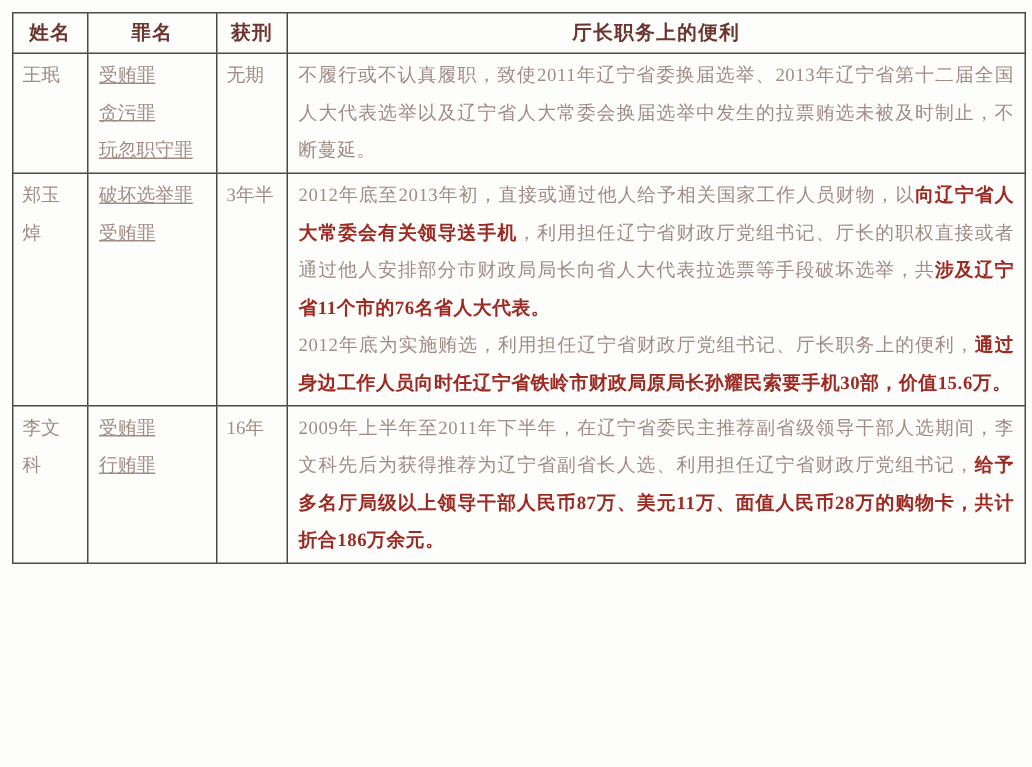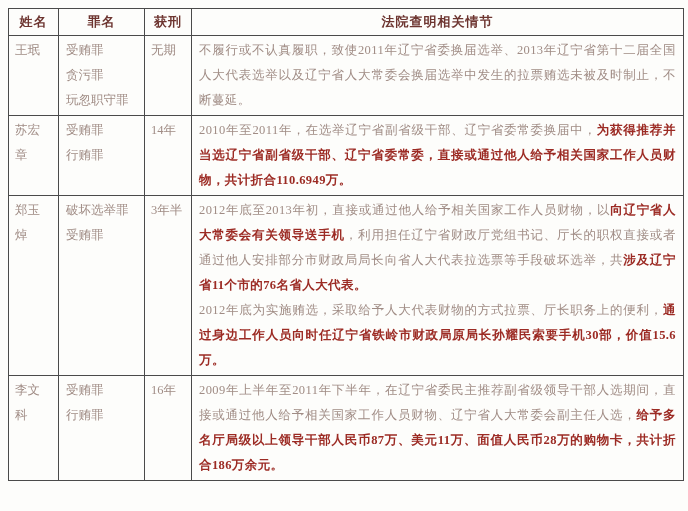--- a/index.html
+++ b/index.html
@@ -50,21 +50,21 @@
   }
   td.details-cell {
     text-align: justify;
     letter-spacing: 0.4px;
     margin-left: 43px;
   }
   td.details-cell p {
     margin: 0;
     text-indent: 0;
   }
-  .charge-line { display: block; }
+  .charge-line { display: block; text-decoration: underline; }
   .em {
     color: #9c2b24;
     font-weight: bold;
   }
 </style>
 </head>
 <body>
 
 <div class="page">
   <table class="court-table">
@@ -72,65 +72,54 @@
       <col class="c-name">
       <col class="c-charges">
       <col class="c-sentence">
       <col class="c-details">
     </colgroup>
     <thead>
       <tr>
         <th>姓名</th>
         <th>罪名</th>
         <th>获刑</th>
-        <th>法院查明相关情节</th>
+        <th>厅长职务上的便利</th>
       </tr>
     </thead>
     <tbody id="table-body">
         <tr>
           <td class="name-cell">王珉</td>
           <td class="charges-cell">
             <span class="charge-line">受贿罪</span>
             <span class="charge-line">贪污罪</span>
             <span class="charge-line">玩忽职守罪</span>
           </td>
           <td class="sentence-cell">无期</td>
           <td class="details-cell">
             <p><span>不履行或不认真履职，致使2011年辽宁省委换届选举、2013年辽宁省第十二届全国人大代表选举以及辽宁省人大常委会换届选举中发生的拉票贿选未被及时制止，不断蔓延。</span></p>
           </td>
         </tr>
         <tr>
-          <td class="name-cell">苏宏章</td>
-          <td class="charges-cell">
-            <span class="charge-line">受贿罪</span>
-            <span class="charge-line">行贿罪</span>
-          </td>
-          <td class="sentence-cell">14年</td>
-          <td class="details-cell">
-            <p><span>2010年至2011年，在选举辽宁省副省级干部、辽宁省委常委换届中，</span><span class="em">为获得推荐并当选辽宁省副省级干部、辽宁省委常委，直接或通过他人给予相关国家工作人员财物，共计折合110.6949万。</span></p>
-          </td>
-        </tr>
-        <tr>
           <td class="name-cell">郑玉焯</td>
           <td class="charges-cell">
             <span class="charge-line">破坏选举罪</span>
             <span class="charge-line">受贿罪</span>
           </td>
           <td class="sentence-cell">3年半</td>
           <td class="details-cell">
             <p><span>2012年底至2013年初，直接或通过他人给予相关国家工作人员财物，以</span><span class="em">向辽宁省人大常委会有关领导送手机</span><span>，利用担任辽宁省财政厅党组书记、厅长的职权直接或者通过他人安排部分市财政局局长向省人大代表拉选票等手段破坏选举，共</span><span class="em">涉及辽宁省11个市的76名省人大代表。</span></p>
-            <p><span>2012年底为实施贿选，采取给予人大代表财物的方式拉票、厅长职务上的便利，</span><span class="em">通过身边工作人员向时任辽宁省铁岭市财政局原局长孙耀民索要手机30部，价值15.6万。</span></p>
+            <p><span>2012年底为实施贿选，利用担任辽宁省财政厅党组书记、厅长职务上的便利，</span><span class="em">通过身边工作人员向时任辽宁省铁岭市财政局原局长孙耀民索要手机30部，价值15.6万。</span></p>
           </td>
         </tr>
         <tr>
           <td class="name-cell">李文科</td>
           <td class="charges-cell">
             <span class="charge-line">受贿罪</span>
             <span class="charge-line">行贿罪</span>
           </td>
           <td class="sentence-cell">16年</td>
           <td class="details-cell">
-            <p><span>2009年上半年至2011年下半年，在辽宁省委民主推荐副省级领导干部人选期间，直接或通过他人给予相关国家工作人员财物、辽宁省人大常委会副主任人选，</span><span class="em">给予多名厅局级以上领导干部人民币87万、美元11万、面值人民币28万的购物卡，共计折合186万余元。</span></p>
+            <p><span>2009年上半年至2011年下半年，在辽宁省委民主推荐副省级领导干部人选期间，李文科先后为获得推荐为辽宁省副省长人选、利用担任辽宁省财政厅党组书记，</span><span class="em">给予多名厅局级以上领导干部人民币87万、美元11万、面值人民币28万的购物卡，共计折合186万余元。</span></p>
           </td>
         </tr>
       </tbody>
   </table>
 </div>
 
 </body></html>

